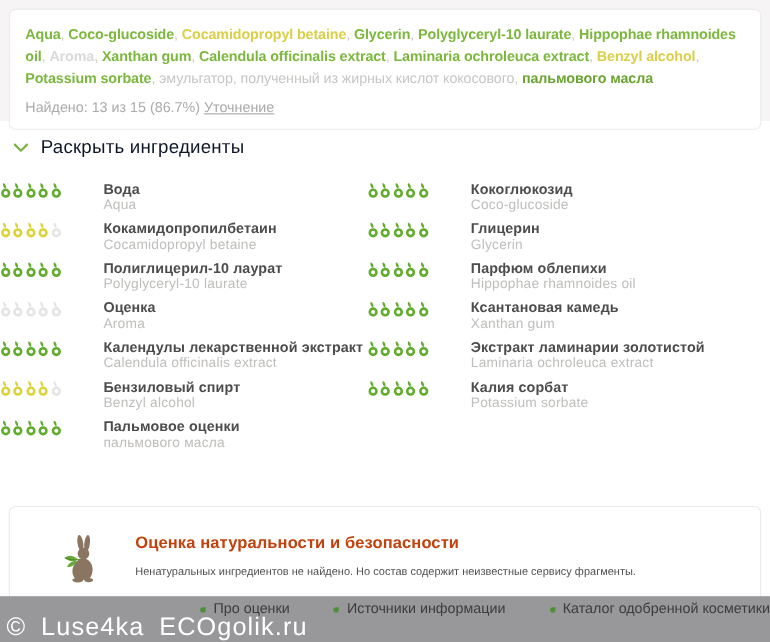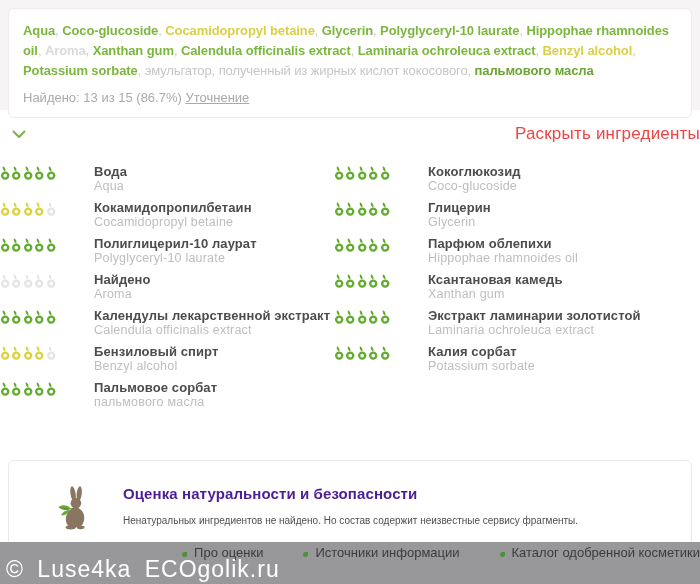--- a/index.html
+++ b/index.html
@@ -23,39 +23,38 @@
   .tok.graylight  { color:#d9d9d9; }
   .tok.gray       { color:#c7c6c4; font-weight:400; }
   .tok.greenbold  { color:#6ca432; font-weight:700; }
   .tok-comma      { color:#c9c8c6; font-weight:400; }
   .found-line { margin-top:9px; font-size:13px; color:#ababab; font-weight:400; }
   .refine-link { color:#a9a9a9; text-decoration:underline; cursor:pointer; }
 
   .section-head {
     display:flex; align-items:center; gap:11px;
     margin:14px 0 0 12px;
-    font-size:17px; color:#ef4444; font-weight:500; letter-spacing:0.2px;
+    font-size:17px; color:#0f172a; font-weight:500; letter-spacing:0.2px;
     cursor:pointer;
-    justify-content:space-between;
   }
   .chev { display:inline-flex; }
 
   .grid { display:flex; margin-top:20px; }
   .col { width:334px; }
   .row { display:flex; margin-bottom:5px; height:31px; }
   .rating { width:56px; margin-right:38px; display:flex; gap:1px; padding-top:1px; }
   .names .nm { font-size:13px; line-height:15px; color:#4c4c4c; font-weight:600; letter-spacing:0.1px; }
   .names .lt { font-size:12.5px; line-height:15px; color:#bfbebc; font-weight:400; letter-spacing:0.2px; }
 
   .assessment-wrap { position:absolute; left:8px; right:8px; top:460px; bottom:0; }
   .assessment-card {
     height:124px; border:1px solid #eaeaea; border-radius:6px; background:#fff;
     padding:24px 20px 0 48px; display:flex; gap:32px;
   }
-  .assess-title { font-size:15px; color:#4c1d95; font-weight:600; letter-spacing:0.1px; }
+  .assess-title { font-size:15px; color:#c2410c; font-weight:600; letter-spacing:0.1px; }
   .assess-text { margin-top:9px; font-size:10px; line-height:19px; color:#4f4f4f; max-width:545px; }
 
   .footer-bar {
     position:absolute; left:0; right:0; bottom:0; height:42px;
     background:#98989b; z-index:5;
   }
   .footer-links {
     display:flex; justify-content:flex-end; gap:40px; padding-top:3px;
   }
   .flink {
@@ -197,21 +196,21 @@
           <svg width="11" height="16" viewBox="0 0 12 16">
             <path d="M6.1 6.4 C6.8 3.3 5.6 1.2 3.3 0.3 C2.6 3 3.9 5.7 6.1 6.4 Z" fill="#e4e4e4"></path>
             <circle cx="6" cy="11" r="3.5" fill="none" stroke="#e4e4e4" stroke-width="2.7"></circle>
           </svg>
           <svg width="11" height="16" viewBox="0 0 12 16">
             <path d="M6.1 6.4 C6.8 3.3 5.6 1.2 3.3 0.3 C2.6 3 3.9 5.7 6.1 6.4 Z" fill="#e4e4e4"></path>
             <circle cx="6" cy="11" r="3.5" fill="none" stroke="#e4e4e4" stroke-width="2.7"></circle>
           </svg>
         </div>
         <div class="names">
-          <div class="nm">Найдено</div>
+          <div class="nm">Оценка</div>
           <div class="lt">Aroma</div>
         </div>
       </div>
       <div class="row">
         <div class="rating">
           <svg width="11" height="16" viewBox="0 0 12 16">
             <path d="M6.1 6.4 C6.8 3.3 5.6 1.2 3.3 0.3 C2.6 3 3.9 5.7 6.1 6.4 Z" fill="#61ab2d"></path>
             <circle cx="6" cy="11" r="3.5" fill="none" stroke="#61ab2d" stroke-width="2.7"></circle>
           </svg>
           <svg width="11" height="16" viewBox="0 0 12 16">
@@ -281,21 +280,21 @@
           <svg width="11" height="16" viewBox="0 0 12 16">
             <path d="M6.1 6.4 C6.8 3.3 5.6 1.2 3.3 0.3 C2.6 3 3.9 5.7 6.1 6.4 Z" fill="#61ab2d"></path>
             <circle cx="6" cy="11" r="3.5" fill="none" stroke="#61ab2d" stroke-width="2.7"></circle>
           </svg>
           <svg width="11" height="16" viewBox="0 0 12 16">
             <path d="M6.1 6.4 C6.8 3.3 5.6 1.2 3.3 0.3 C2.6 3 3.9 5.7 6.1 6.4 Z" fill="#61ab2d"></path>
             <circle cx="6" cy="11" r="3.5" fill="none" stroke="#61ab2d" stroke-width="2.7"></circle>
           </svg>
         </div>
         <div class="names">
-          <div class="nm">Пальмовое сорбат</div>
+          <div class="nm">Пальмовое оценки</div>
           <div class="lt">пальмового масла</div>
         </div>
       </div>
     </div>
   <div class="col">
       <div class="row">
         <div class="rating">
           <svg width="11" height="16" viewBox="0 0 12 16">
             <path d="M6.1 6.4 C6.8 3.3 5.6 1.2 3.3 0.3 C2.6 3 3.9 5.7 6.1 6.4 Z" fill="#61ab2d"></path>
             <circle cx="6" cy="11" r="3.5" fill="none" stroke="#61ab2d" stroke-width="2.7"></circle>

